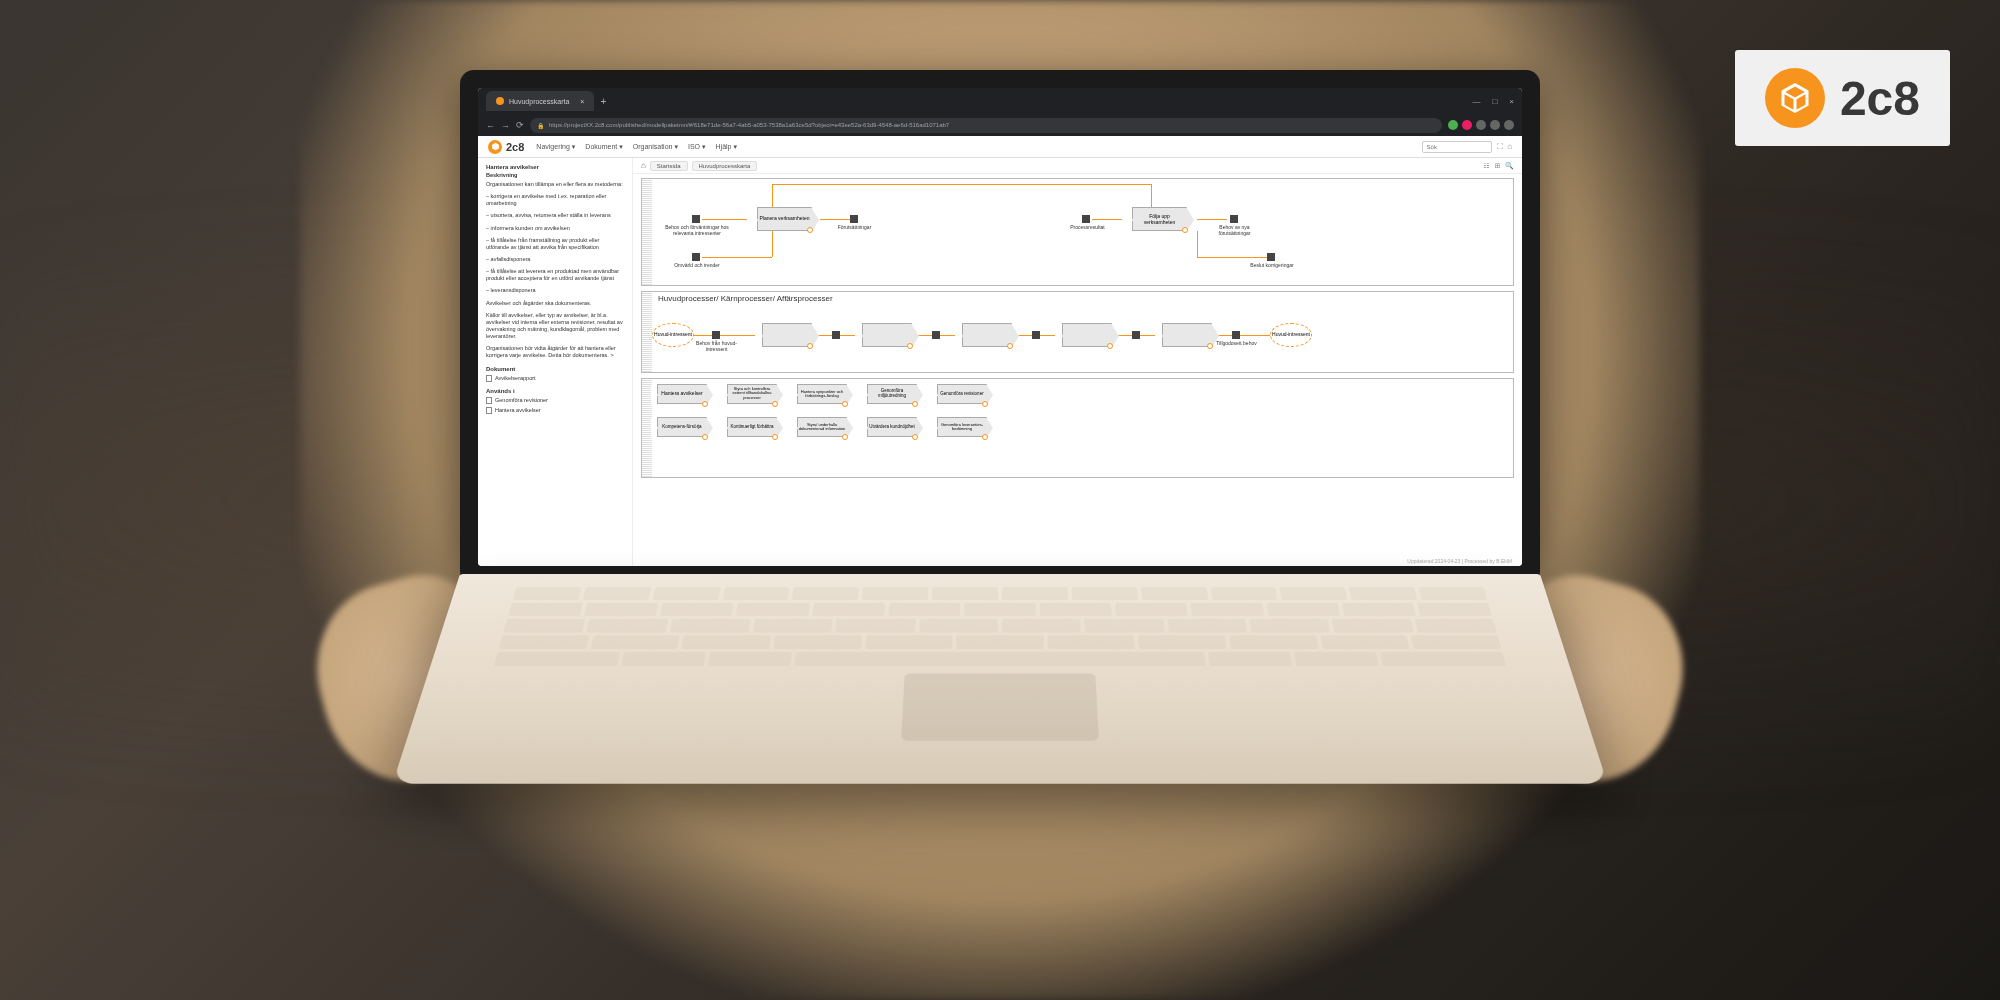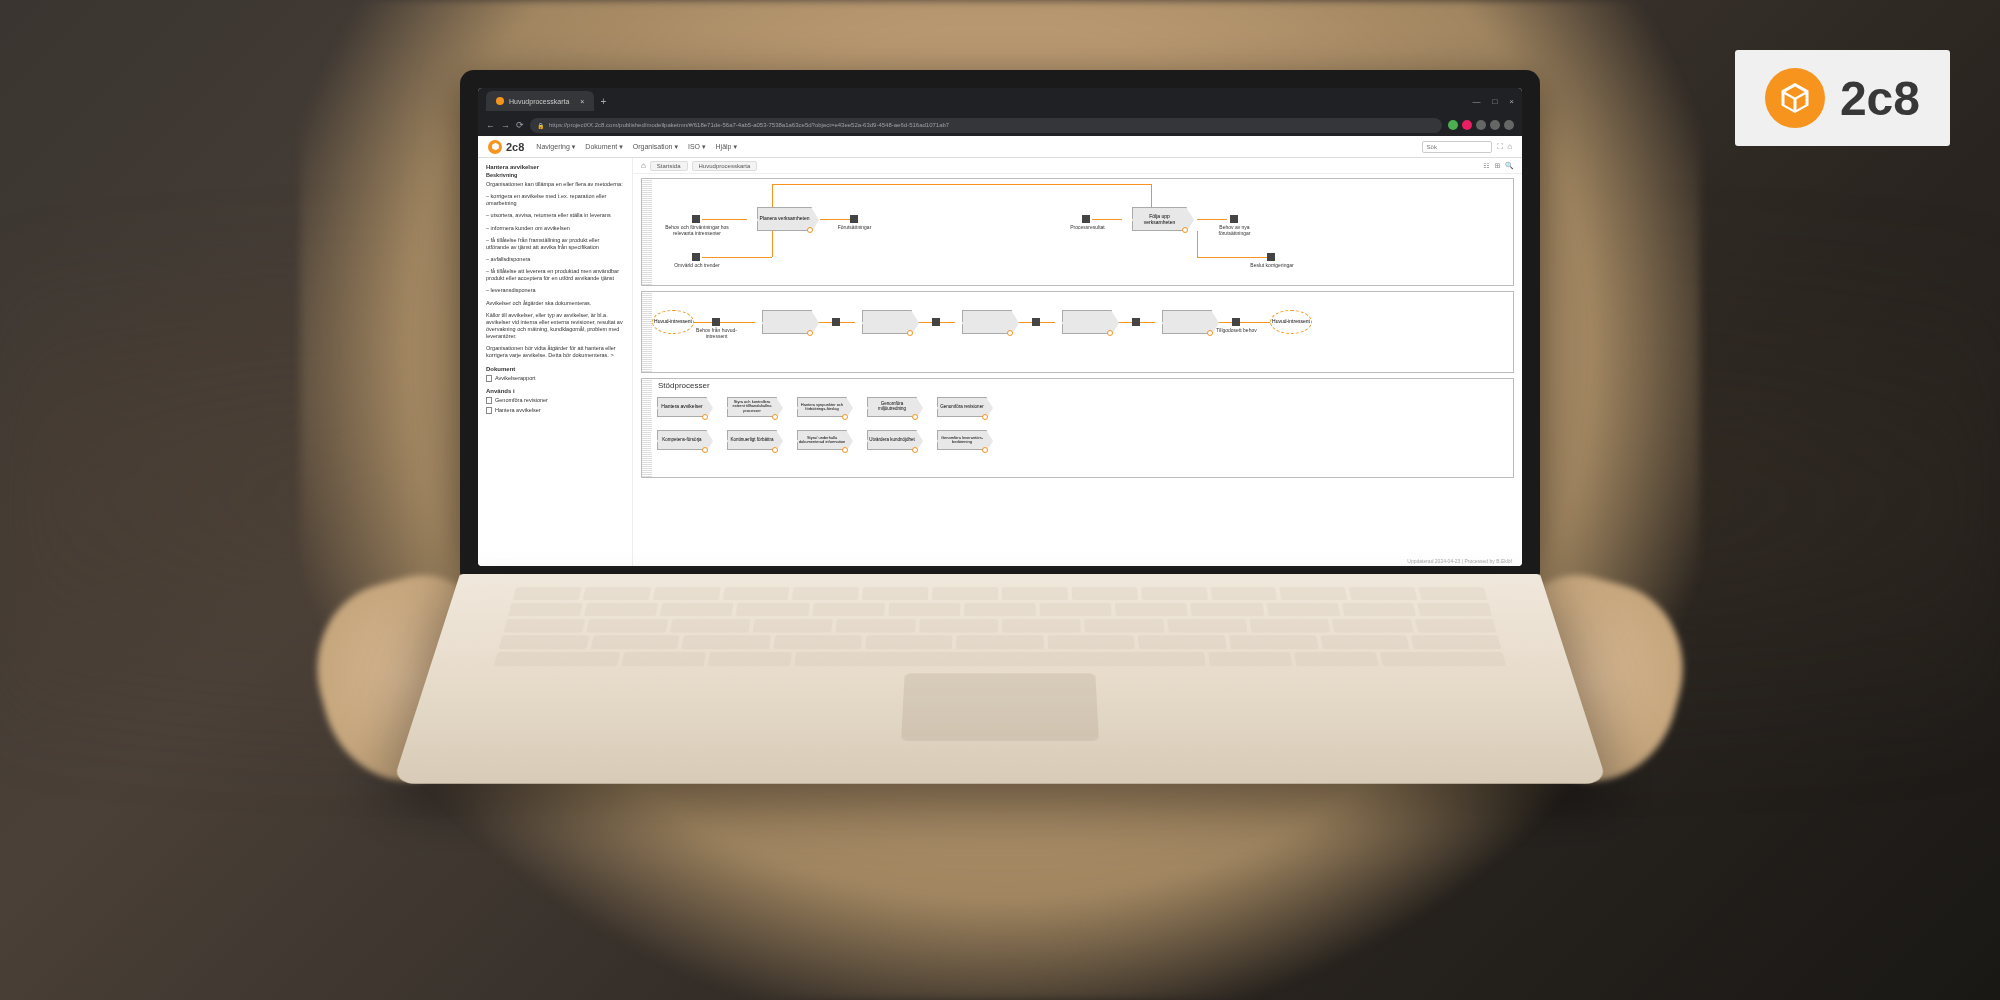--- a/index.html
+++ b/index.html
@@ -248,20 +248,21 @@
                   <div class="dot" style="left:540px;top:48px"></div>
                   <div class="node-sm" style="left:588px;top:36px"></div>
                   <div class="node-txt" style="left:565px;top:46px;width:55px">Behov av nya förutsättningar</div>
                   <div class="node-sm" style="left:625px;top:74px"></div>
                   <div class="node-txt" style="left:605px;top:84px;width:50px">Beslut korrigeringar</div>
                 </div>
               </div>
 
               <div class="section s2">
                 <div class="sec-handle"></div>
+                <div class="sec-title">Huvudprocesser/ Kärnprocesser/ Affärsprocesser</div>
                 <div class="sec-body">
                   <div class="ln" style="left:50px;top:30px;width:580px;height:1px"></div>
                   <div class="oval" style="left:10px;top:18px;width:42px;height:24px">
                       <span>Huvud-intressent</span>
                     </div>
                   <div class="node-sm" style="left:70px;top:26px"></div>
                   <div class="node-txt" style="left:52px;top:36px;width:45px">Behov från huvud-intressent</div>
                   <div class="chev" style="left:120px;top:18px;width:50px"></div>
                   <div class="dot" style="left:165px;top:38px"></div>
                   <div class="node-sm" style="left:190px;top:26px"></div>
@@ -279,21 +280,20 @@
                   <div class="node-sm" style="left:590px;top:26px"></div>
                   <div class="node-txt" style="left:572px;top:36px;width:45px">Tillgodosett behov</div>
                   <div class="oval" style="left:628px;top:18px;width:42px;height:24px">
                       <span>Huvud-intressent</span>
                     </div>
                 </div>
               </div>
 
               <div class="section s3">
                 <div class="sec-handle"></div>
-                <div class="sec-title">Stödprocesser</div>
                 <div class="sec-body">
                   <div class="chev-sm" style="left:15px;top:5px;width:50px">
                       <div class="chev-lbl">Hantera avvikelser</div>
                     </div>
                   <div class="dot" style="left:60px;top:22px"></div>
                   <div class="chev-sm" style="left:85px;top:5px;width:50px">
                       <div class="chev-lbl" style="font-size:4px">Styra och kontrollera externt tillhandahållna processer</div>
                     </div>
                   <div class="dot" style="left:130px;top:22px"></div>
                   <div class="chev-sm" style="left:155px;top:5px;width:50px">

